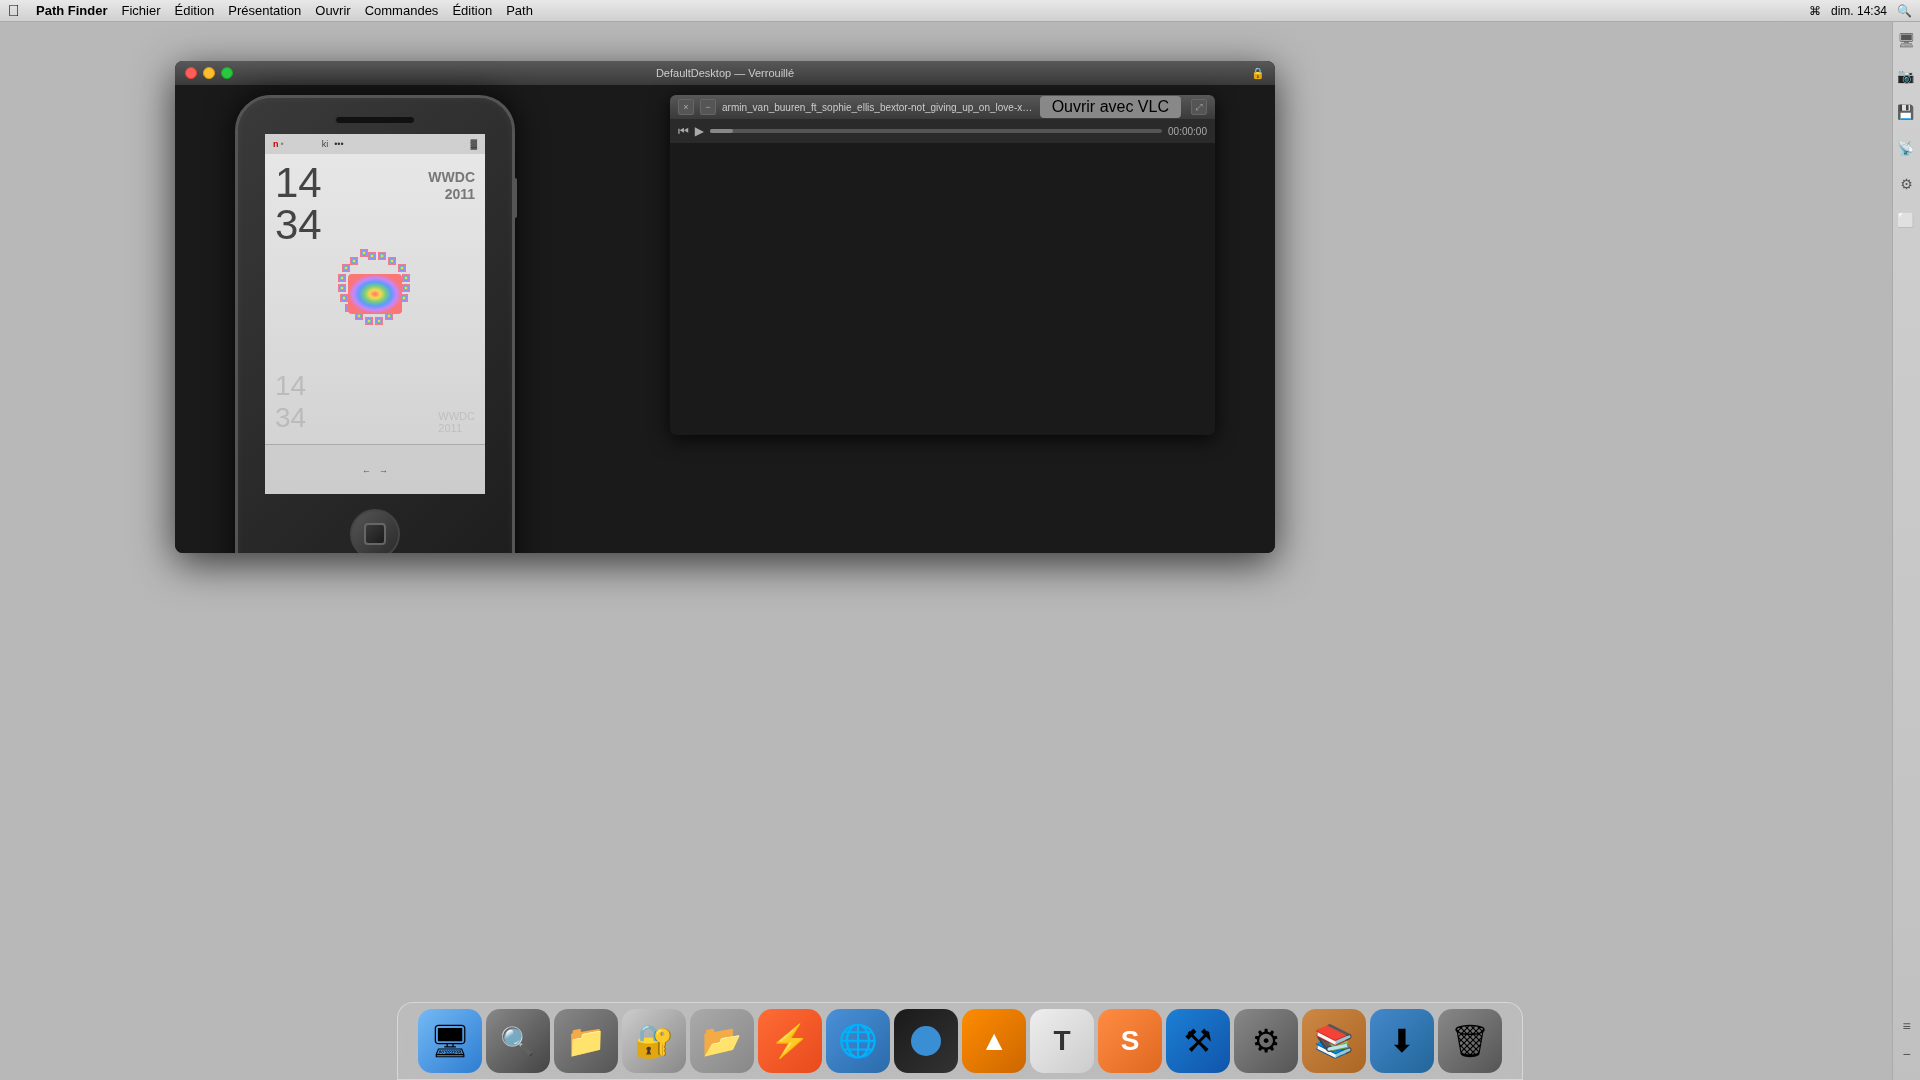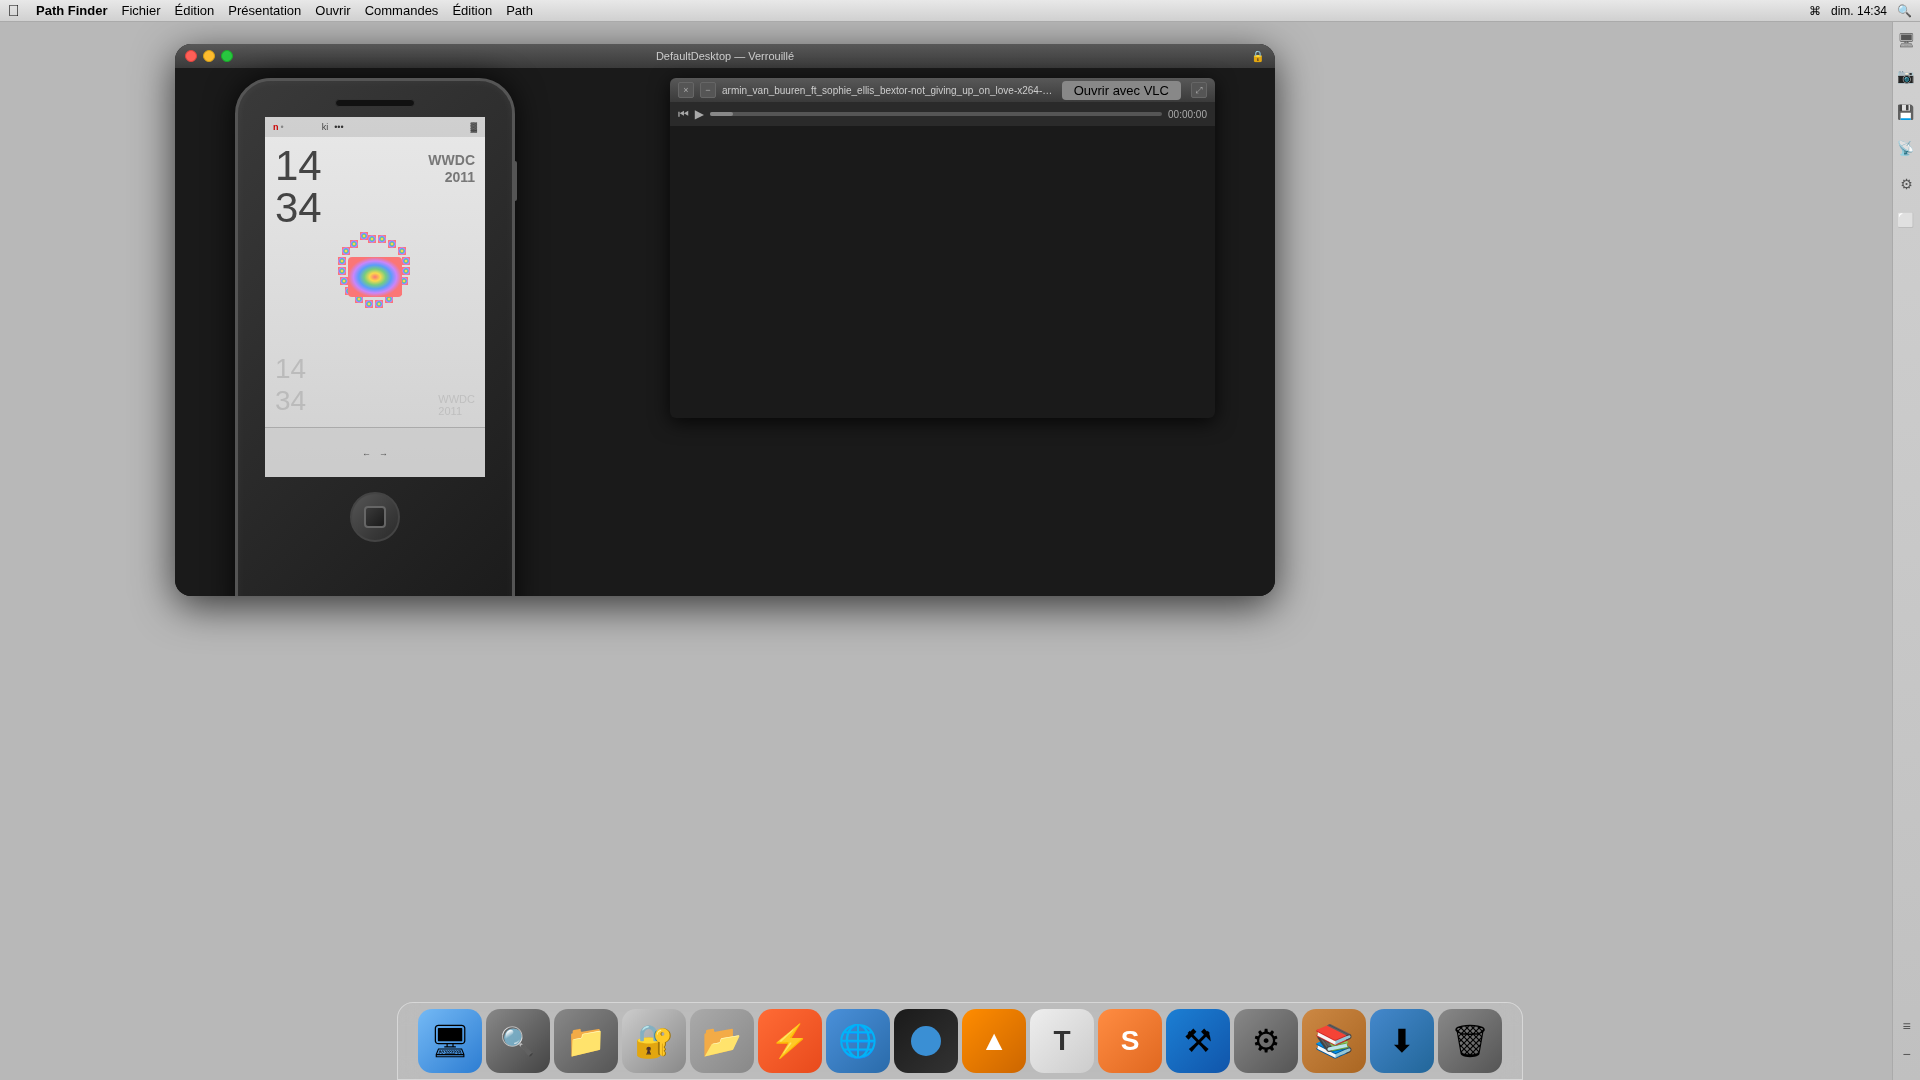--- a/index.html
+++ b/index.html
@@ -74,26 +74,26 @@
       display: flex;
       align-items: center;
       justify-content: center;
       font-size: 14px;
       color: #555;
     }
 
     
     #pf-window {
       position: absolute;
-      top: 22px;
+      top: 39px;
       left: 175px;
       width: 1100px;
-      height: 552px;
+      height: 492px;
       background: #1a1a1a;
-      border-radius: 16px;
+      border-radius: 8px;
       overflow: hidden;
       box-shadow: 0 10px 40px rgba(0,0,0,0.7);
     }
     #pf-titlebar {
       height: 24px;
       background: linear-gradient(to bottom, #585858, #3a3a3a);
       display: flex;
       align-items: center;
       padding: 0 10px;
       position: relative;
@@ -327,21 +327,21 @@
       text-align: center;
       white-space: nowrap;
       overflow: hidden;
       text-overflow: ellipsis;
       max-width: 340px;
     }
     .vlc-open-btn {
       background: #888;
       border-radius: 4px;
       padding: 2px 12px;
-      font-size: 13px;
+      font-size: 16px;
       color: #000;
       cursor: pointer;
     }
     #vlc-video {
       width: 100%;
       height: 278px;
       position: relative;
       overflow: hidden;
     }
     .video-bg {

